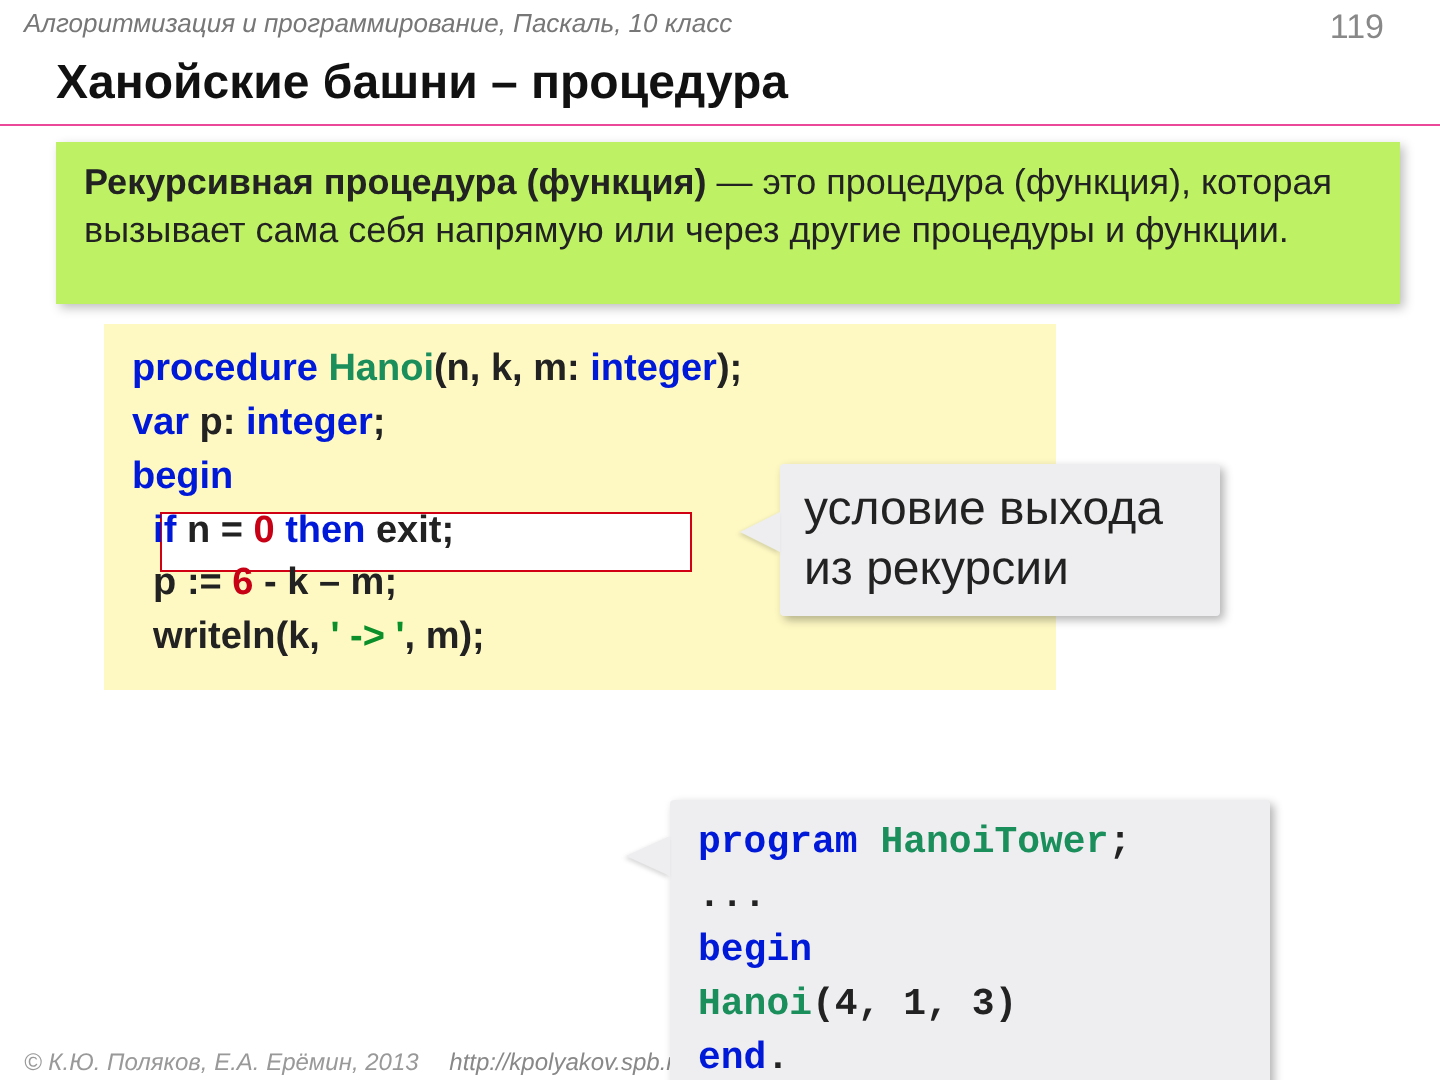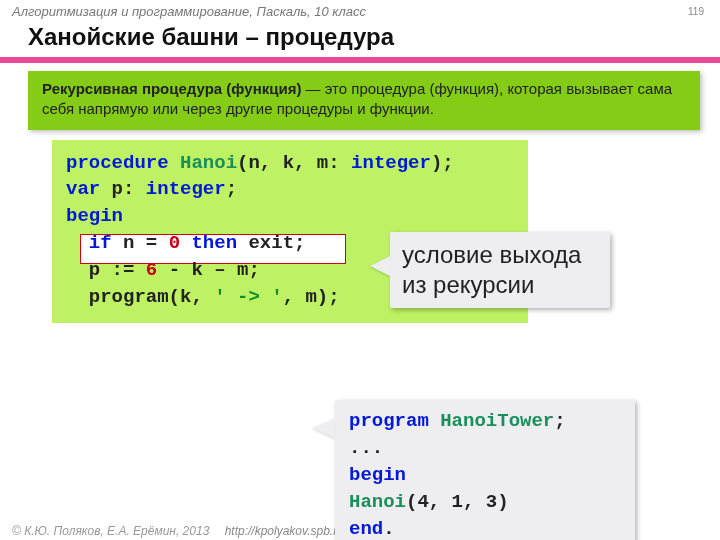--- a/index.html
+++ b/index.html
@@ -8,50 +8,50 @@
     width: 720px;
     height: 540px;
     font-family: Arial, sans-serif;
     background: #ffffff;
     position: relative;
     overflow: hidden;
   }
   .header {
     display: flex;
     justify-content: space-between;
-    align-items: center;
-    padding: 4px 16px 2px 12px;
+    align-items: flex-start;
+    padding: 4px 28px 2px 12px;
     font-style: italic;
     color: #777;
     font-size: 13px;
   }
-  .pagenum { color: #888; font-style: normal; font-size: 10px; }
+  .pagenum { color: #888; font-style: normal; font-size: 17px; }
   .title {
     padding: 2px 12px 6px 28px;
     font-size: 24px;
     font-weight: bold;
     color: #111;
-    border-bottom: 6px solid #ec4899;
+    border-bottom: 1px solid #ec4899;
   }
   .defbox {
     margin: 8px 20px 10px 28px;
-    padding: 8px 14px 10px 14px;
-    background: #84cc16;
+    padding: 8px 14px 24px 14px;
+    background: #bef264;
     box-shadow: 2px 2px 5px rgba(0,0,0,0.25);
-    font-size: 15px;
+    font-size: 18px;
     line-height: 1.35;
     color: #222;
   }
   .defbox .term { font-weight: bold; }
   .codebox {
     margin: 6px 0 0 52px;
     width: 476px;
-    background: #bef264;
+    background: #fef9c3;
     padding: 10px 14px 12px 14px;
-    font-family: Liberation Mono, monospace;
+    font-family: Liberation Sans, sans-serif;
     font-size: 19px;
     font-weight: bold;
     line-height: 1.42;
     color: #222;
     position: relative;
   }
   .codebox .line { white-space: pre; }
   .kw-blue { color: #0018d8; }
   .kw-teal { color: #1a8f5c; }
   .num-red { color: #c80015; }
@@ -141,21 +141,21 @@
   <span class="term">Рекурсивная процедура (функция)</span><span> — это процедура (функция), которая вызывает сама себя напрямую или через другие процедуры и функции.</span>
 </div>
 
 <div class="codebox">
   <div class="highlight-if"></div>
   <div class="line rel"><span class="kw-blue">procedure </span><span class="kw-teal">Hanoi</span><span>(n, k, m: </span><span class="kw-blue">integer</span><span>);</span></div>
   <div class="line rel"><span class="kw-blue">var</span><span> p: </span><span class="kw-blue">integer</span><span>;</span></div>
   <div class="line rel"><span class="kw-blue">begin</span></div>
   <div class="line rel"><span class="kw-blue">  if </span><span>n = </span><span class="num-red">0</span><span class="kw-blue"> then </span><span>exit;</span></div>
   <div class="line rel"><span>  p := </span><span class="num-red">6</span><span> - k – m;</span></div>
-  <div class="line rel"><span>  program(k, </span><span class="str-green">' -&gt; '</span><span>, m);</span></div>
+  <div class="line rel"><span>  writeln(k, </span><span class="str-green">' -&gt; '</span><span>, m);</span></div>
 </div>
 
 <div class="callout1">
   <span>условие выхода из рекурсии</span>
 </div>
 
 <div class="callout2">
   <div class="line"><span class="kw-blue">program </span><span class="kw-teal">HanoiTower</span><span>;</span></div>
   <div class="line"><span>...</span></div>
   <div class="line"><span class="kw-blue">begin</span></div>

